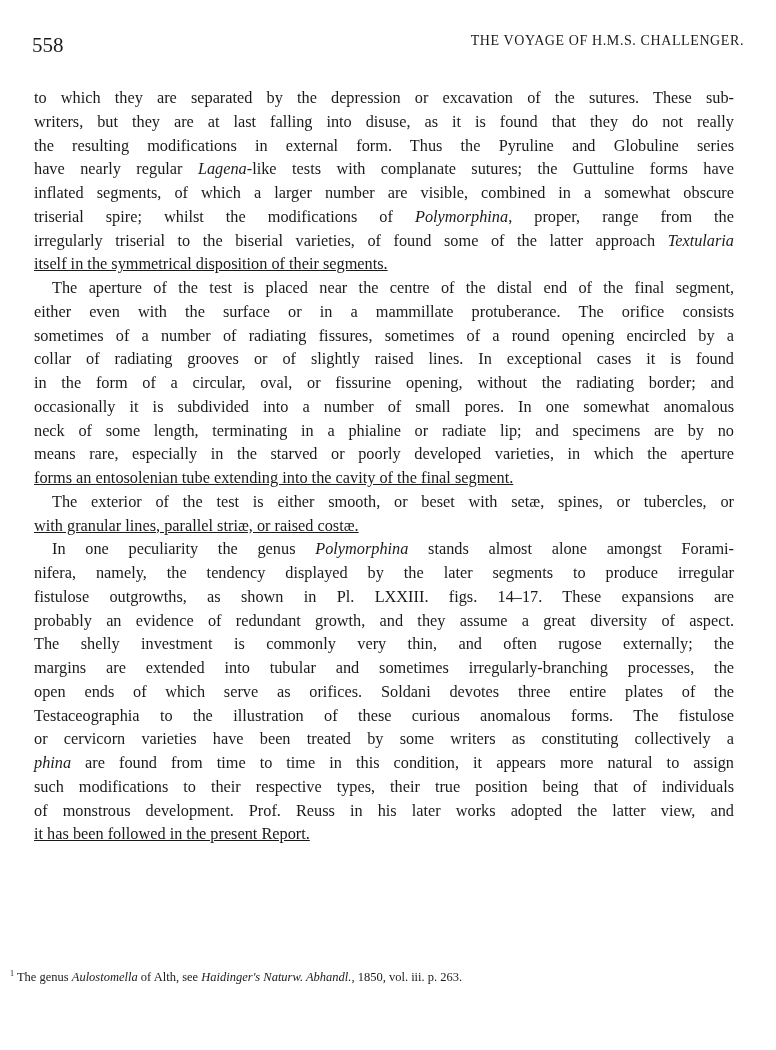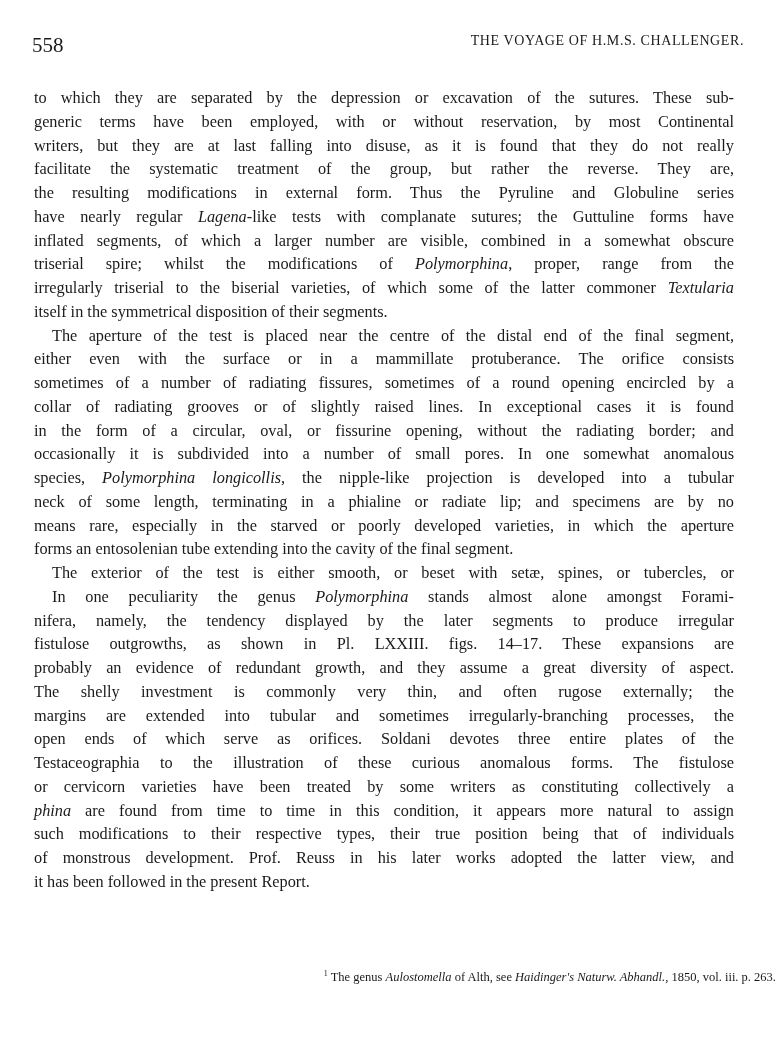--- a/index.html
+++ b/index.html
@@ -5,57 +5,55 @@
   html, body { margin: 0; padding: 0; background: #ffffff; }
   body { width: 776px; height: 1050px; position: relative; overflow: hidden;
          font-family: "Liberation Serif", "DejaVu Serif", serif; color: #1a1a1a; }
   .header { position: absolute; top: 33px; left: 32px; width: 712px; height: 22px; }
   .page-number { position: absolute; left: 0; top: 0; font-size: 21px; }
   .running-head { position: absolute; left: 0; right: 0; top: 0; text-align: right;
                   font-size: 14px; letter-spacing: 0.6px; padding-left: 20px; }
   .body { position: absolute; top: 86px; left: 34px; width: 700px; }
   .line { display: block; height: 23.75px; line-height: 23.75px; font-size: 16.3px;
           white-space: nowrap; text-align: justify; text-align-last: justify; }
-  .line.last { text-align-last: left; }
+  .line.last { text-align-last: left; text-decoration: underline; }
   .line.indent { padding-left: 18px; font-family: Liberation Serif, serif; }
   i { font-style: italic; }
-  .footnote { position: absolute; top: 970px; left: 0; right: 0; text-align: right;
+  .footnote { position: absolute; top: 970px; left: 0; right: 0; text-align: left;
               font-size: 12.5px; padding-left: 10px; }
   sup { font-size: 8px; vertical-align: super; line-height: 0; }
 </style>
 </head>
 <body>
 
 <div class="header">
   <span class="page-number">558</span>
   <span class="running-head">THE VOYAGE OF H.M.S. CHALLENGER.</span>
 </div>
 
 <div class="body" id="body-text">
     <span class="line"><span>to which they are separated by the depression or excavation of the sutures.  These sub-</span></span>
-    <span class="line"><span>generic terms have been employed, with or without reservation, by most Continental</span></span>
     <span class="line"><span>writers, but they are at last falling into disuse, as it is found that they do not really</span></span>
-    <span class="line"><span>facilitate the systematic treatment of the group, but rather the reverse.  They are,</span></span>
     <span class="line"><span>the resulting modifications in external form.  Thus the Pyruline and Globuline series</span></span>
     <span class="line"><span>have nearly regular </span><i>Lagena</i><span>-like tests with complanate sutures; the Guttuline forms have</span></span>
     <span class="line"><span>inflated segments, of which a larger number are visible, combined in a somewhat obscure</span></span>
     <span class="line"><span>triserial spire; whilst the modifications of </span><i>Polymorphina</i><span>, proper, range from the</span></span>
-    <span class="line"><span>irregularly triserial to the biserial varieties, of which some of the latter commoner </span><i>Textularia</i></span>
+    <span class="line"><span>irregularly triserial to the biserial varieties, of found some of the latter approach </span><i>Textularia</i></span>
     <span class="line last"><span>itself in the symmetrical disposition of their segments.</span></span>
     <span class="line indent"><span>The aperture of the test is placed near the centre of the distal end of the final segment,</span></span>
     <span class="line"><span>either even with the surface or in a mammillate protuberance.  The orifice consists</span></span>
     <span class="line"><span>sometimes of a number of radiating fissures, sometimes of a round opening encircled by a</span></span>
     <span class="line"><span>collar of radiating grooves or of slightly raised lines.  In exceptional cases it is found</span></span>
     <span class="line"><span>in the form of a circular, oval, or fissurine opening, without the radiating border; and</span></span>
     <span class="line"><span>occasionally it is subdivided into a number of small pores.  In one somewhat anomalous</span></span>
-    <span class="line"><span>species, </span><i>Polymorphina longicollis</i><span>, the nipple-like projection is developed into a tubular</span></span>
     <span class="line"><span>neck of some length, terminating in a phialine or radiate lip; and specimens are by no</span></span>
     <span class="line"><span>means rare, especially in the starved or poorly developed varieties, in which the aperture</span></span>
     <span class="line last"><span>forms an entosolenian tube extending into the cavity of the final segment.</span></span>
     <span class="line indent"><span>The exterior of the test is either smooth, or beset with setæ, spines, or tubercles, or</span></span>
+    <span class="line last"><span>with granular lines, parallel striæ, or raised costæ.</span></span>
     <span class="line indent"><span>In one peculiarity the genus </span><i>Polymorphina</i><span> stands almost alone amongst Forami-</span></span>
     <span class="line"><span>nifera, namely, the tendency displayed by the later segments to produce irregular</span></span>
     <span class="line"><span>fistulose outgrowths, as shown in Pl. LXXIII. figs. 14–17.  These expansions are</span></span>
     <span class="line"><span>probably an evidence of redundant growth, and they assume a great diversity of aspect.</span></span>
     <span class="line"><span>The shelly investment is commonly very thin, and often rugose externally; the</span></span>
     <span class="line"><span>margins are extended into tubular and sometimes irregularly-branching processes, the</span></span>
     <span class="line"><span>open ends of which serve as orifices.  Soldani devotes three entire plates of the</span></span>
     <span class="line"><span>Testaceographia to the illustration of these curious anomalous forms.  The fistulose</span></span>
     <span class="line"><span>or cervicorn varieties have been treated by some writers as constituting collectively a</span></span>
     <span class="line"><i>phina</i><span> are found from time to time in this condition, it appears more natural to assign</span></span>

